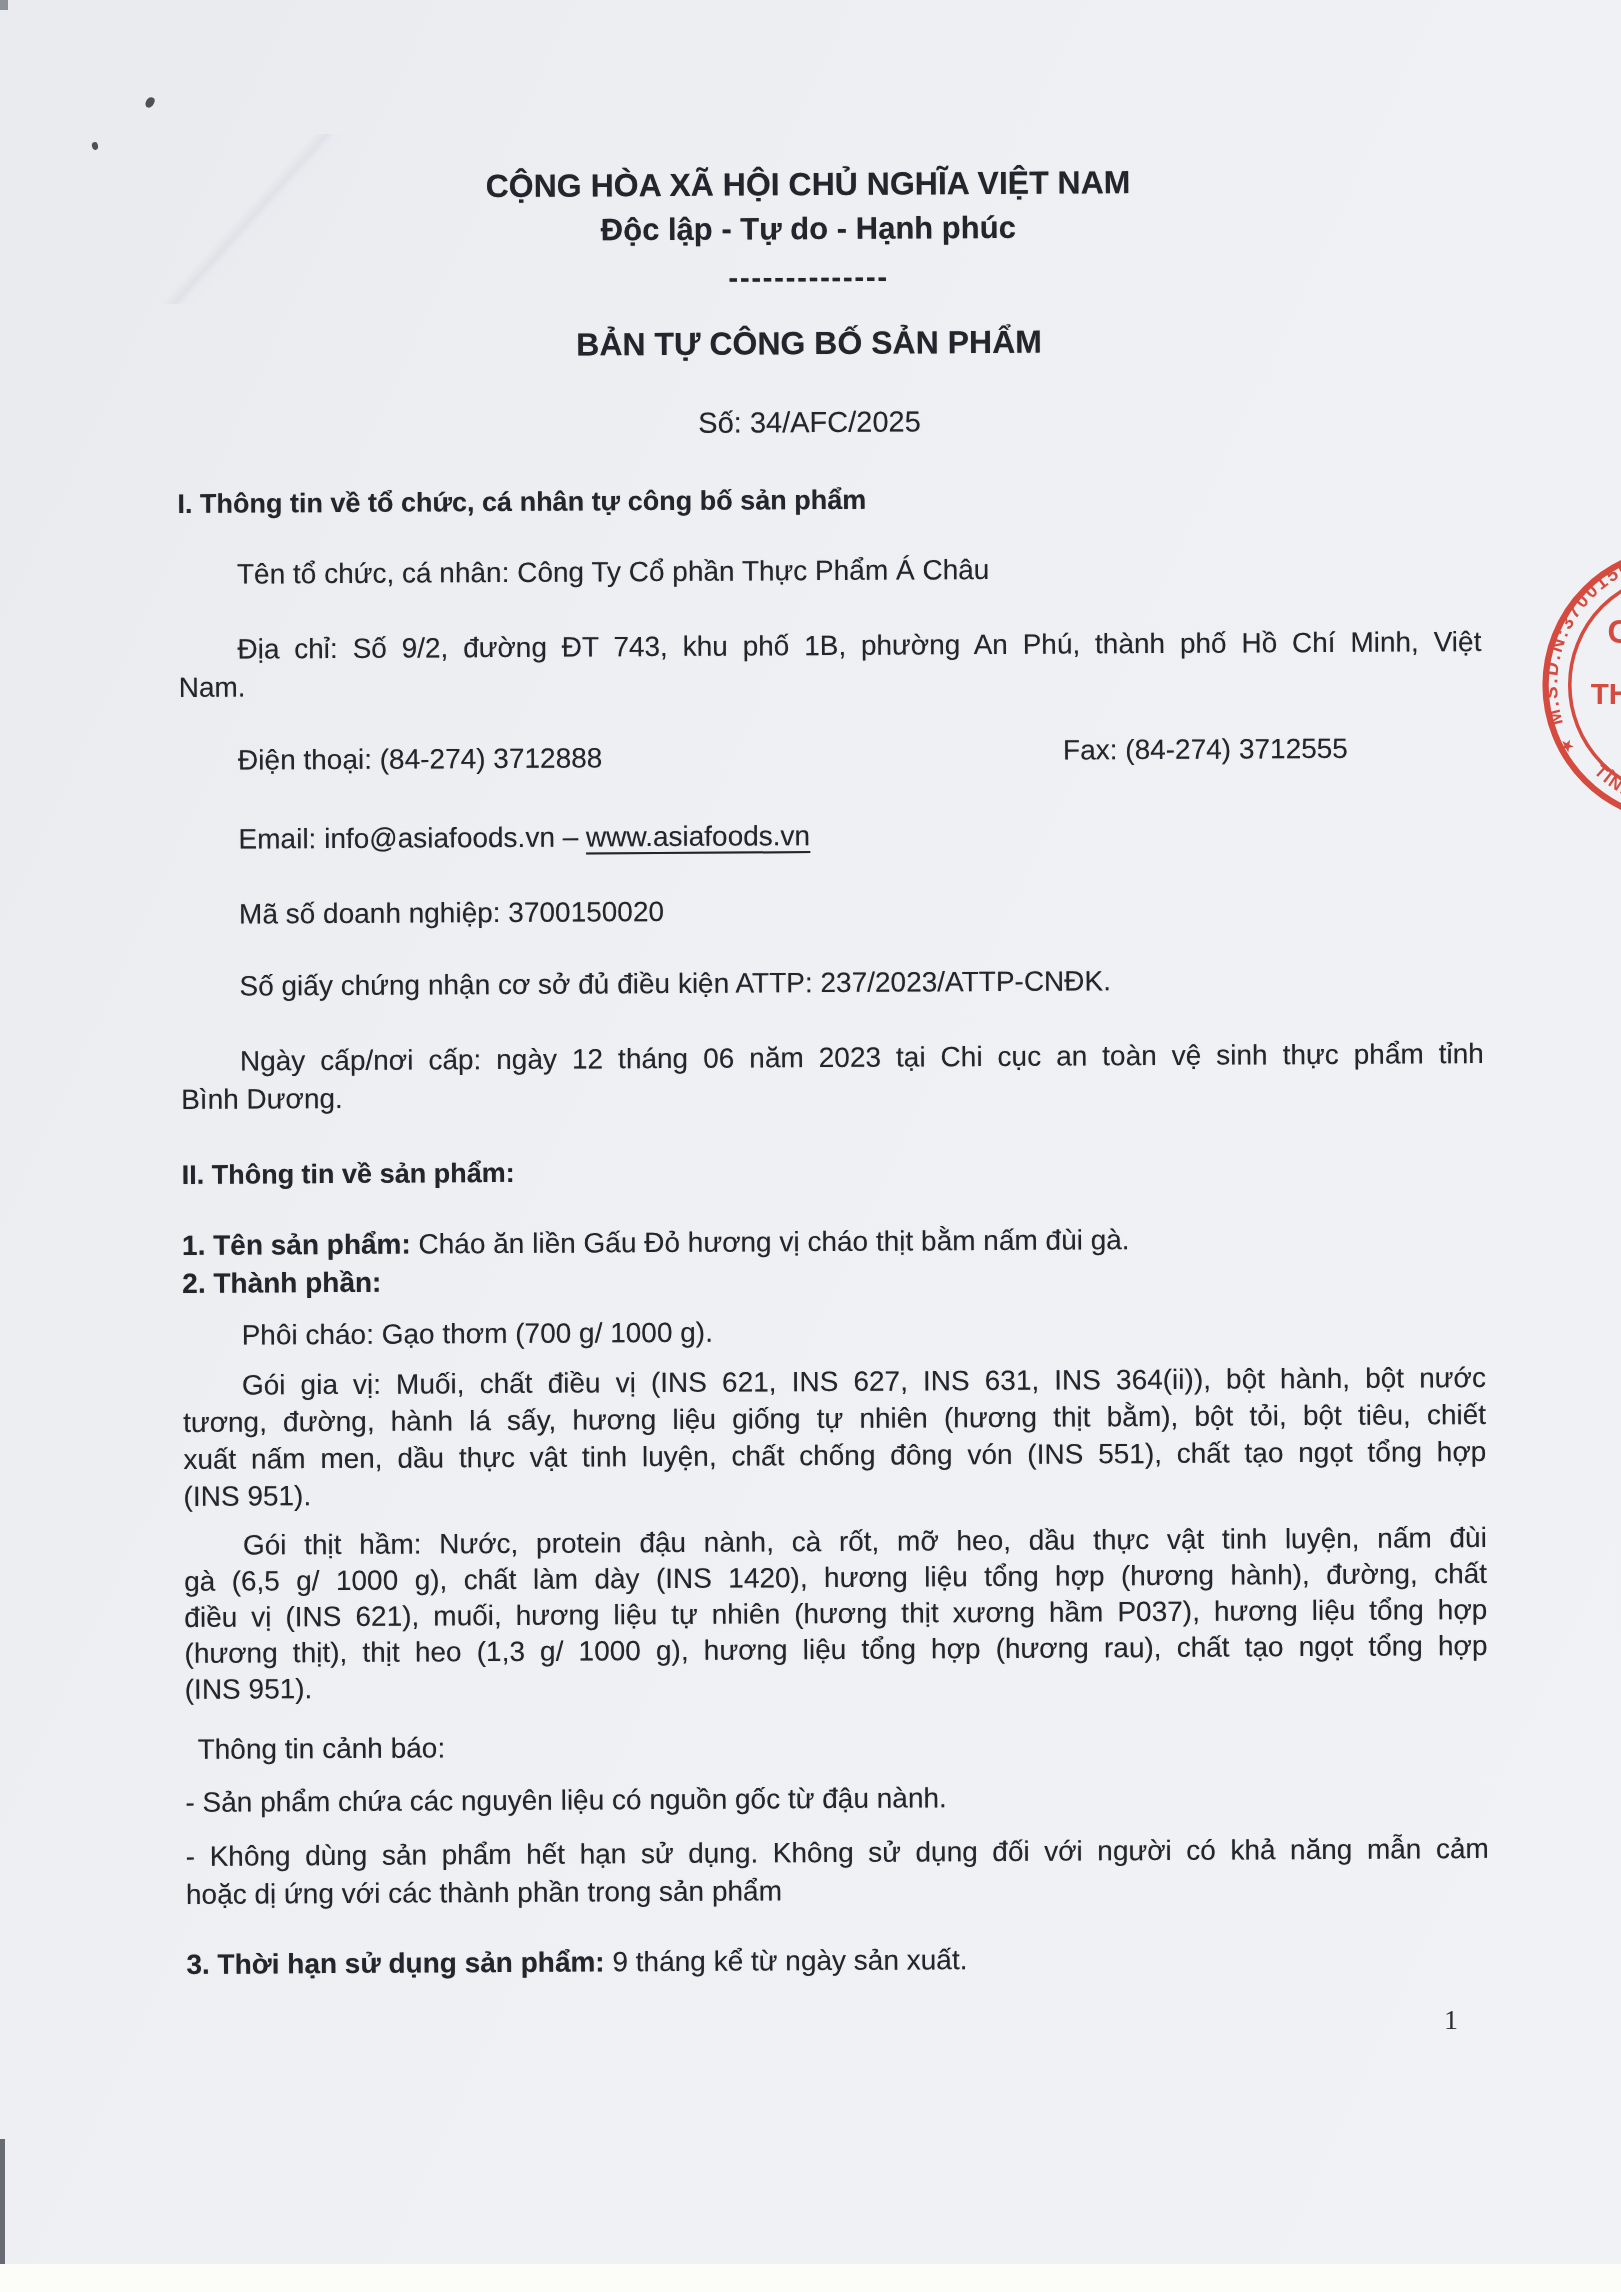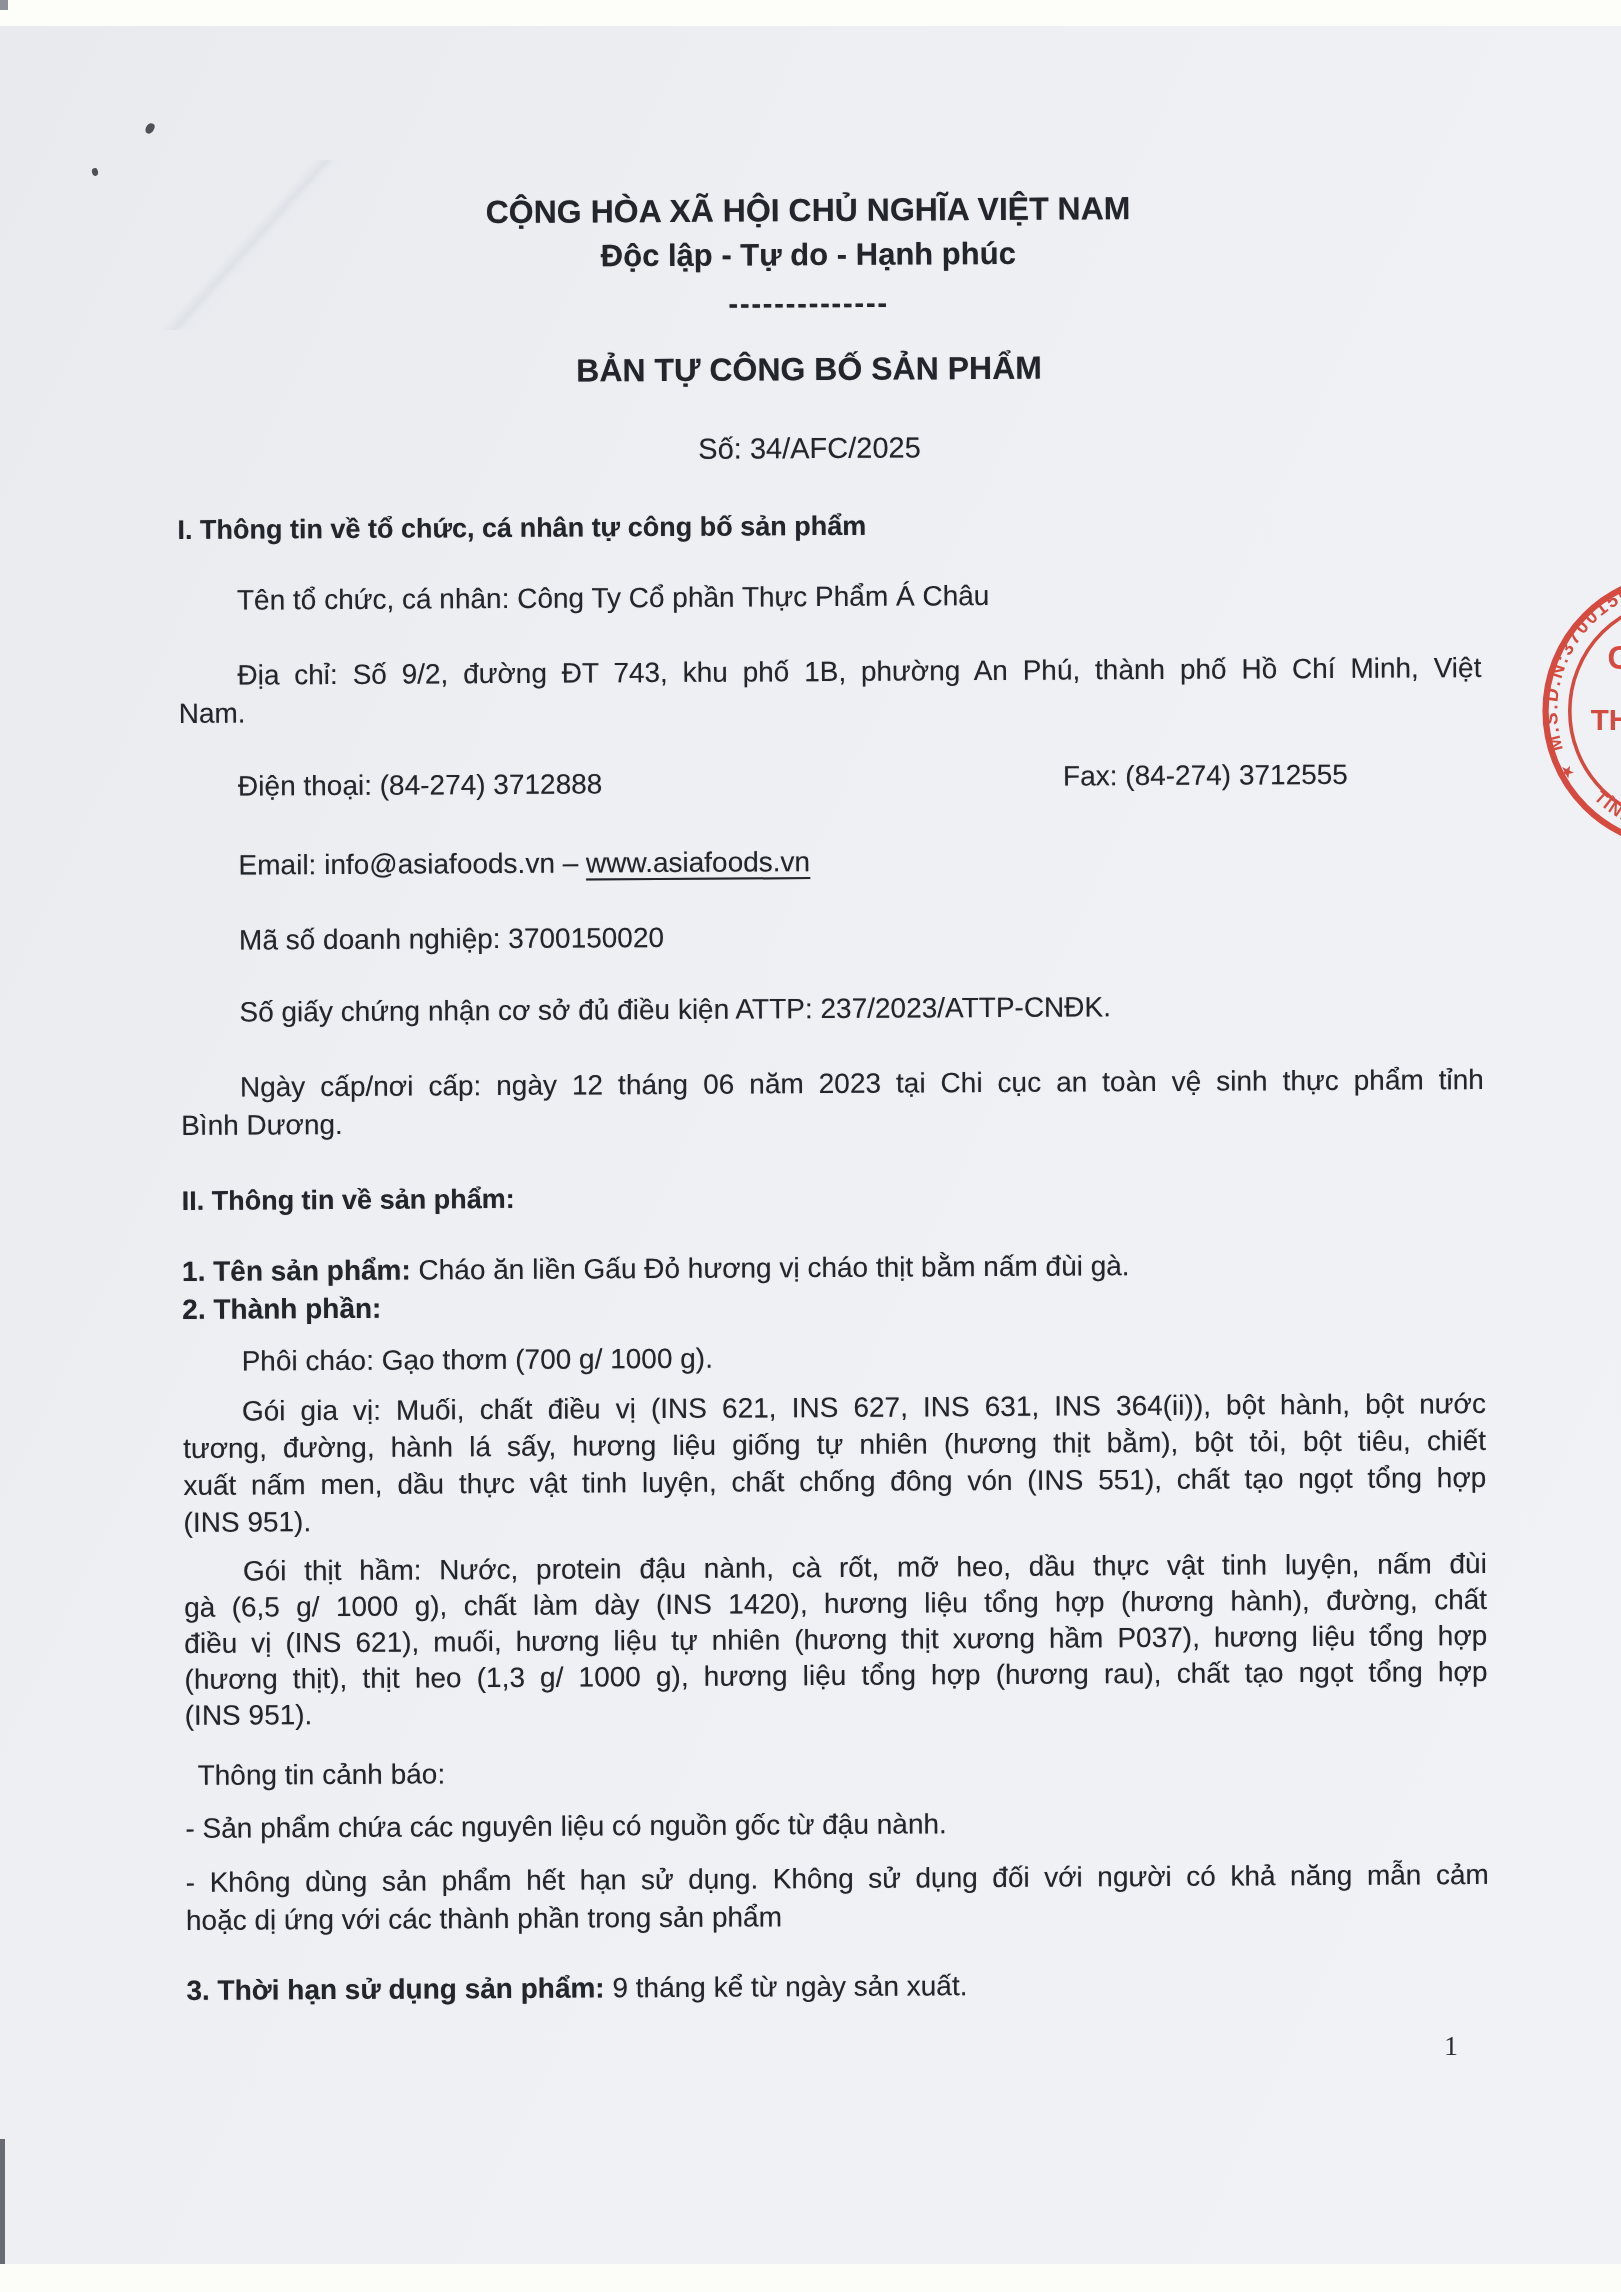--- a/index.html
+++ b/index.html
@@ -5,21 +5,20 @@
   html,body{margin:0;padding:0;}
   body{
     width:1621px;height:2293px;position:relative;overflow:hidden;
     background:#fdfdfa;
     font-family:"Liberation Sans","DejaVu Sans",sans-serif;
   }
   
   .scan{
     position:absolute;left:0;top:0;width:1621px;height:2264px;
     background:linear-gradient(115deg,#e8eaee 0%,#edeff3 35%,#eff1f5 70%,#f0f2f6 100%);
-    margin-top:26px;
   }
   .bottom-bed{position:absolute;left:0;top:2264px;width:1621px;height:29px;background:#fcfcf8;}
   .edge-strip{position:absolute;left:0;top:2139px;width:4.5px;height:125px;background:#676c74;}
   .corner-mark{position:absolute;left:0;top:0;width:8px;height:9.9px;background:#8d9299;}
   .staple-dot{position:absolute;width:8px;height:10.7px;border-radius:50% 40% 55% 45%;background:#32363c;opacity:.85;}
   .staple-dot.a{left:146px;top:97px;transform:rotate(25deg);}
   .staple-dot.b{left:92px;top:142px;width:6.3px;height:8px;transform:rotate(-15deg);}
   .crease{position:absolute;left:107px;top:134px;width:296px;height:170px;
     background:linear-gradient(132deg,transparent 46%,rgba(190,196,206,.5) 49%,rgba(230,233,238,.9) 51%,transparent 55%);
     opacity:.5;}

